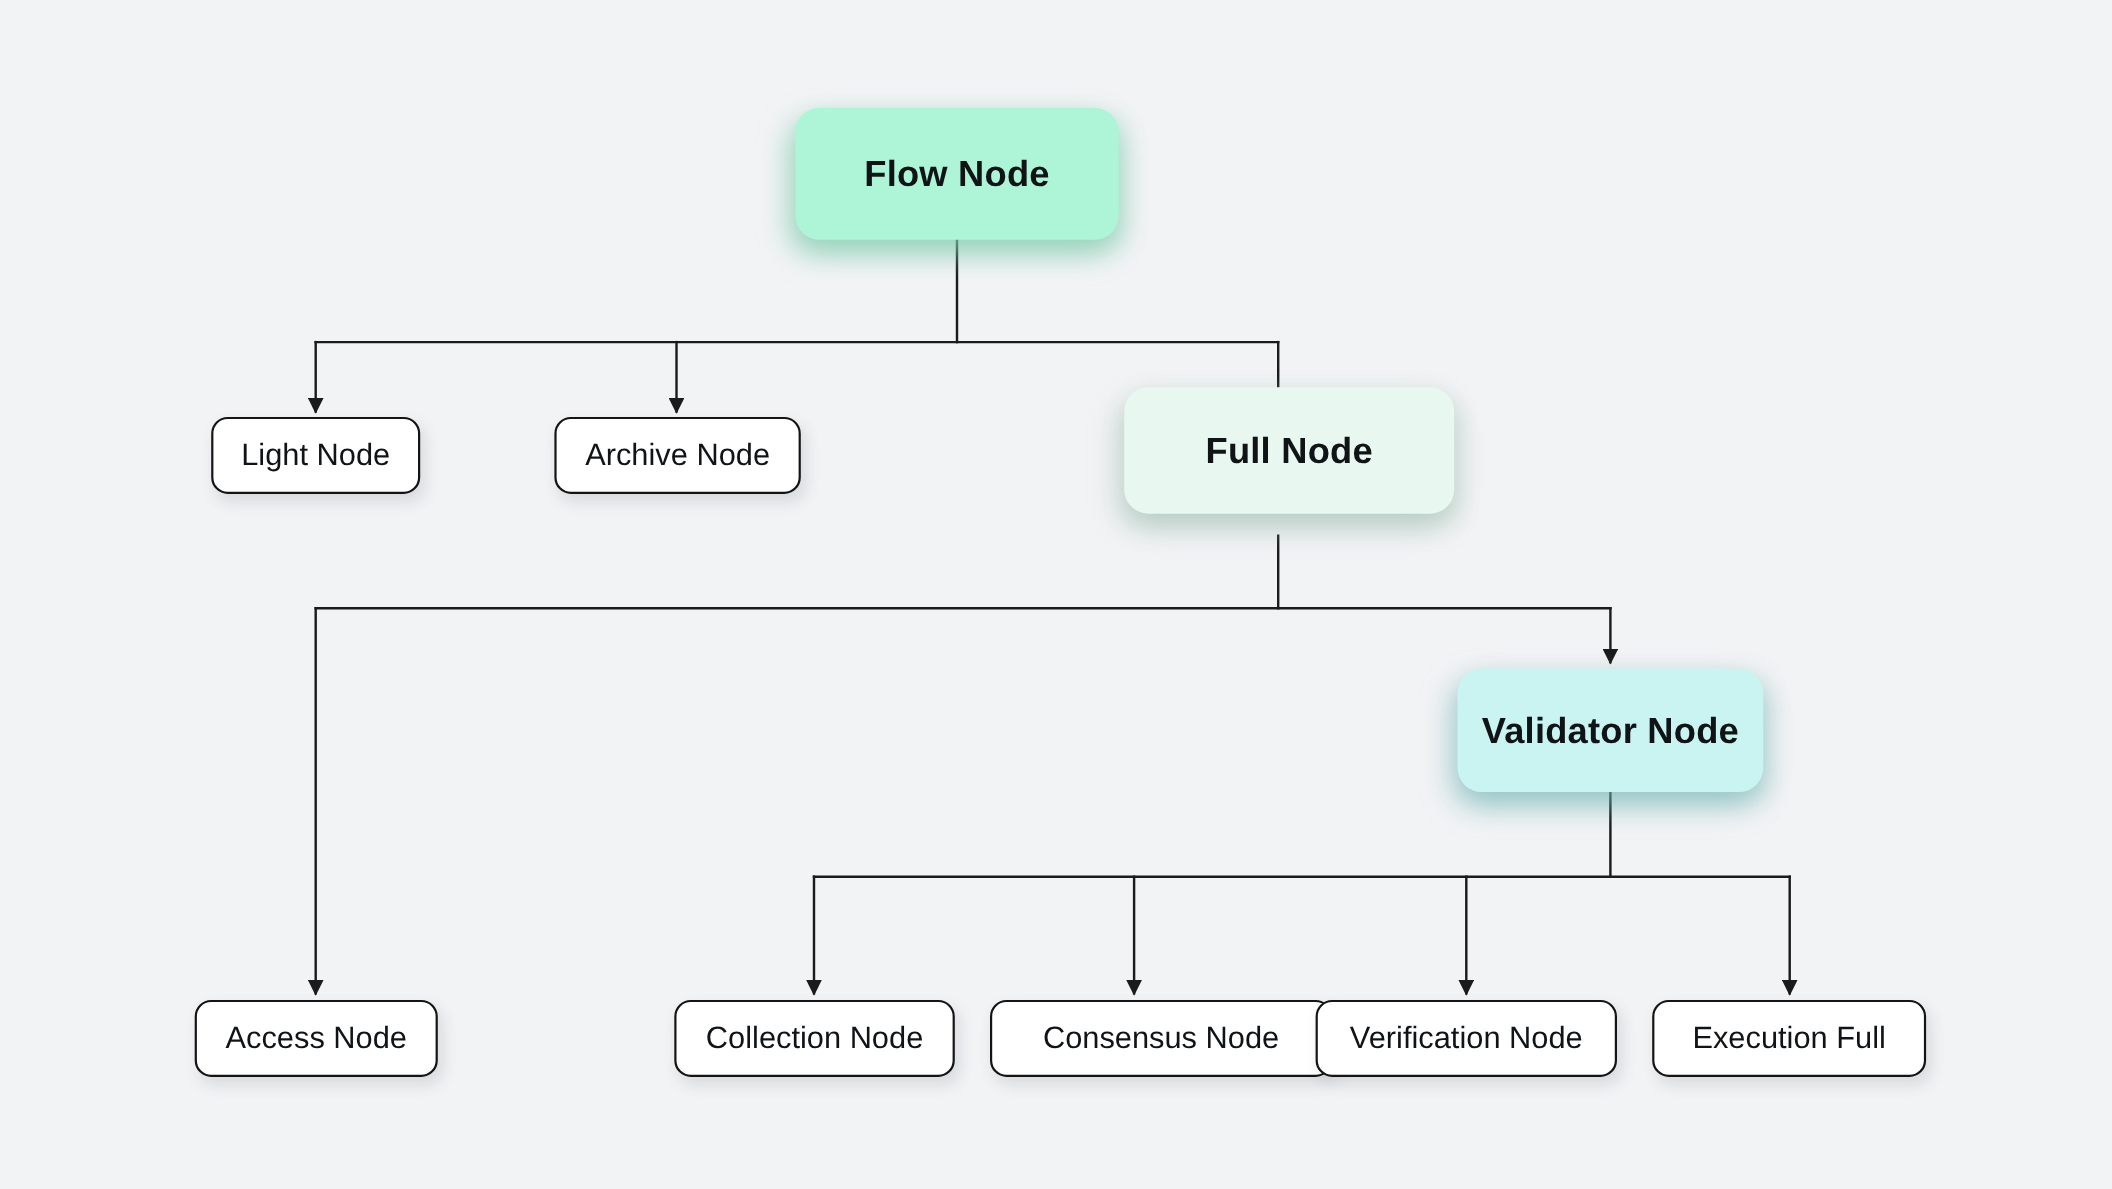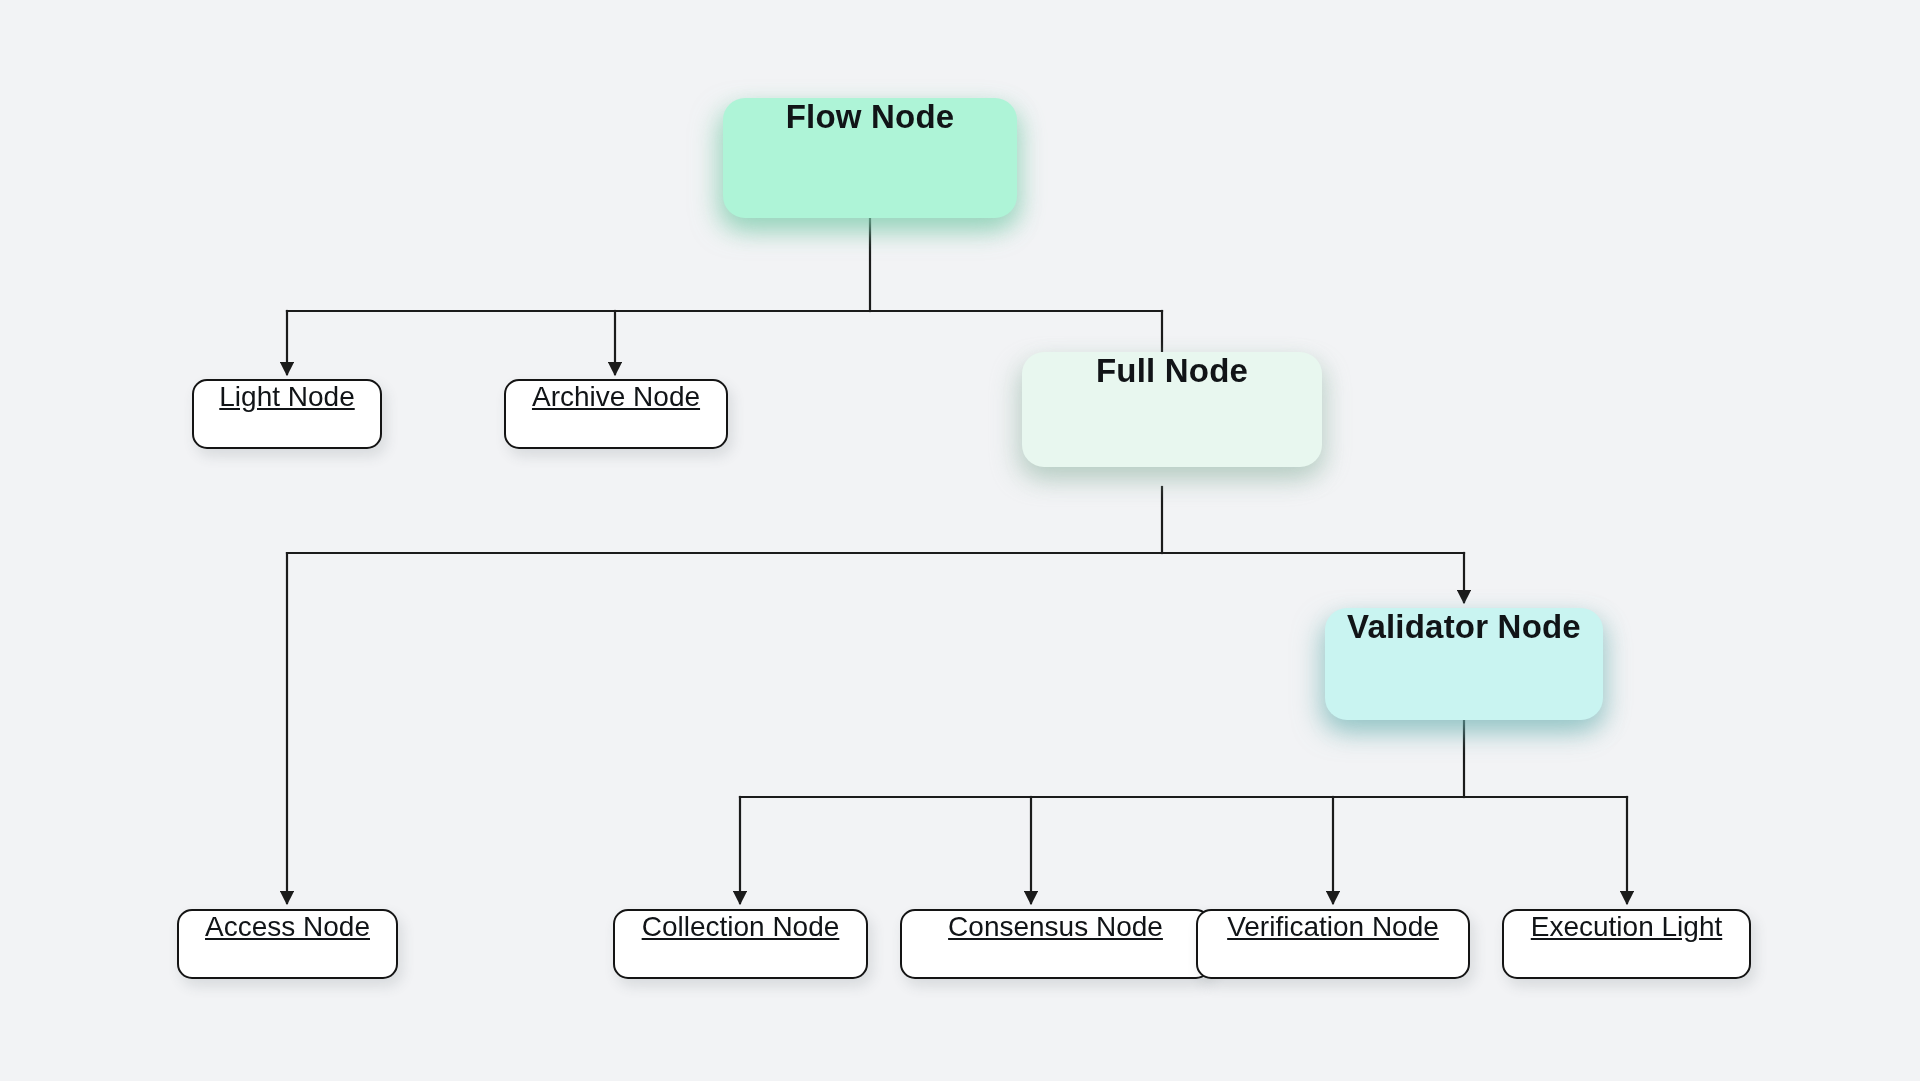--- a/index.html
+++ b/index.html
@@ -35,39 +35,38 @@
   .connectors path.line {
     stroke: var(--line);
     stroke-width: 2.2;
     fill: none;
     stroke-linecap: square;
   }
   .connectors .arrowhead { fill: var(--line); }
   .node {
     position: absolute;
     display: flex;
-    align-items: flex-start;
+    align-items: center;
     justify-content: center;
     text-align: center;
     white-space: nowrap;
   }
   .node-big {
     border-radius: 22px;
     font-size: 33px;
     font-weight: 600;
     letter-spacing: 0.2px;
   }
   .node-small {
     background: var(--node-default-bg);
     border: 2.5px solid var(--node-default-border);
     border-radius: 15px;
     font-size: 28px;
     font-weight: 500;
     box-shadow: 4px 7px 14px rgba(60, 70, 80, 0.14);
-    text-decoration: underline;
   }
   
   .node-flow {
     left: 723px; top: 98px; width: 294px; height: 120px;
     background: var(--node-flow-bg);
     box-shadow: -6px 12px 26px rgba(125, 204, 172, 0.60), 6px 10px 22px rgba(125, 204, 172, 0.45);
   }
   .node-full {
     left: 1022px; top: 352px; width: 300px; height: 115px;
     background: var(--node-full-bg);
@@ -148,16 +147,16 @@
 
   <div class="node node-small node-consensus">
     <span>Consensus Node</span>
   </div>
 
   <div class="node node-small node-verification">
     <span>Verification Node</span>
   </div>
 
   <div class="node node-small node-execution">
-    <span>Execution Light</span>
+    <span>Execution Full</span>
   </div>
 
 </div>
 
 </body></html>

